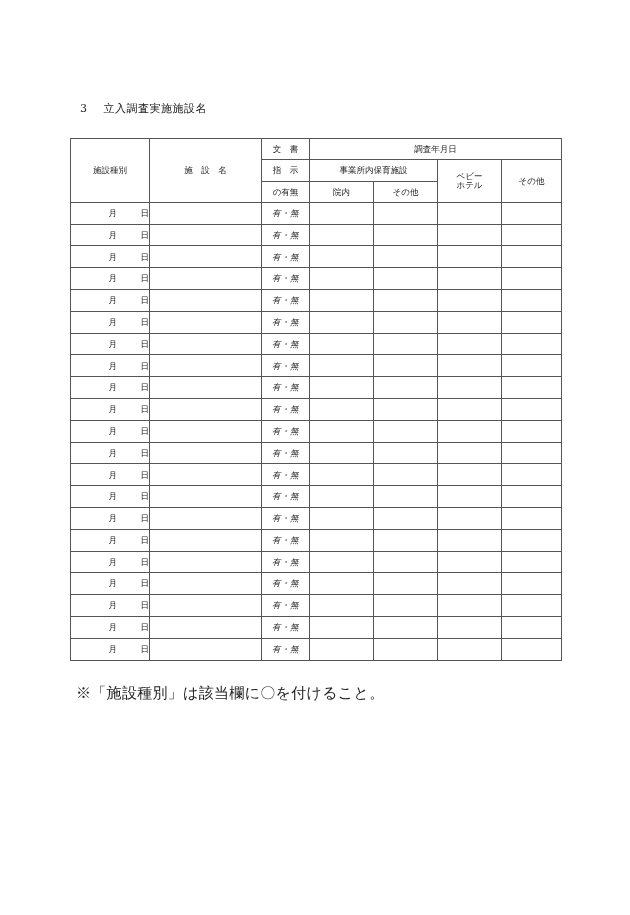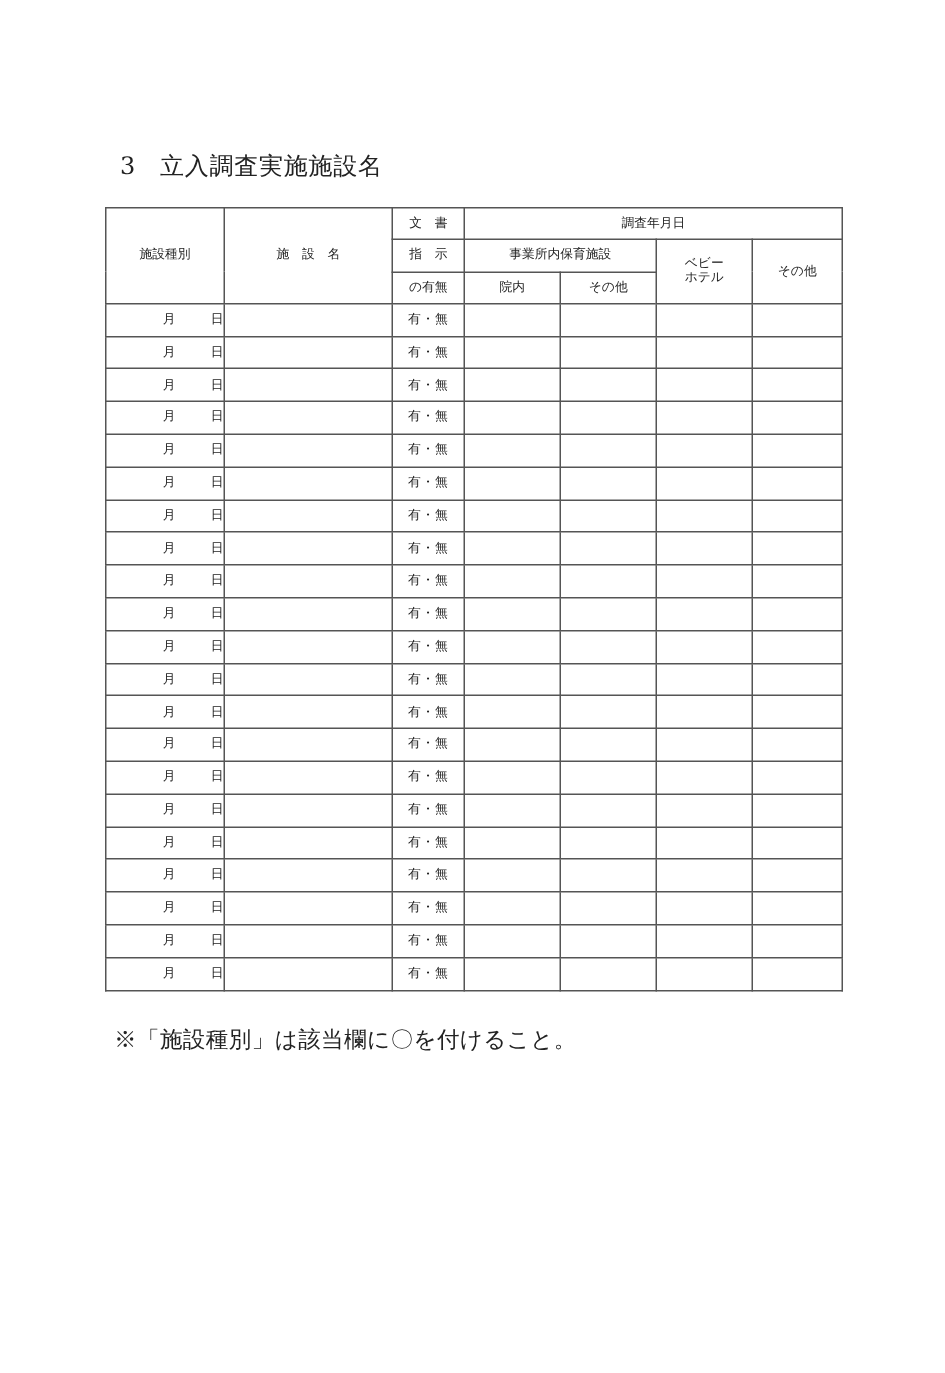--- a/index.html
+++ b/index.html
@@ -6,21 +6,21 @@
     body {
       width: 630px; height: 915px;
       background: #ffffff;
       position: relative;
       overflow: hidden;
       font-family: "DejaVu Serif", "Liberation Serif", serif;
       color: #222;
     }
     .section-title {
       position: absolute; left: 80px; top: 101px;
-      font-size: 16px; letter-spacing: 0.5px;
+      font-size: 11px; letter-spacing: 0.5px;
       white-space: pre;
     }
     .section-title .num { margin-right: 16px; }
     table.grid {
       position: absolute; left: 70px; top: 138px;
       border-collapse: collapse;
       table-layout: fixed;
       font-size: 8.5px;
     }
     table.grid td {
@@ -31,21 +31,21 @@
       overflow: hidden;
       white-space: nowrap;
       line-height: 1;
     }
     table.grid tr.outer-top td { border-top-width: 1.5px; }
     table.grid td.hdr { font-size: 8.5px; }
     .h20 { height: 20px; }
     .h21 { height: 20.8px; }
     .date-cell span.m { display: inline-block; width: 46px; text-align: right; }
     .date-cell span.d { display: inline-block; width: 32px; text-align: right; }
-    .yn { letter-spacing: 0.5px; }
+    .yn { letter-spacing: 0.5px; font-style: italic; }
     .stack { display: block; line-height: 1; }
     .note {
       position: absolute; left: 76px; top: 684px;
       font-size: 15px; letter-spacing: 0.3px;
       white-space: pre;
     }
   </style>
 </head>
 <body>
 

